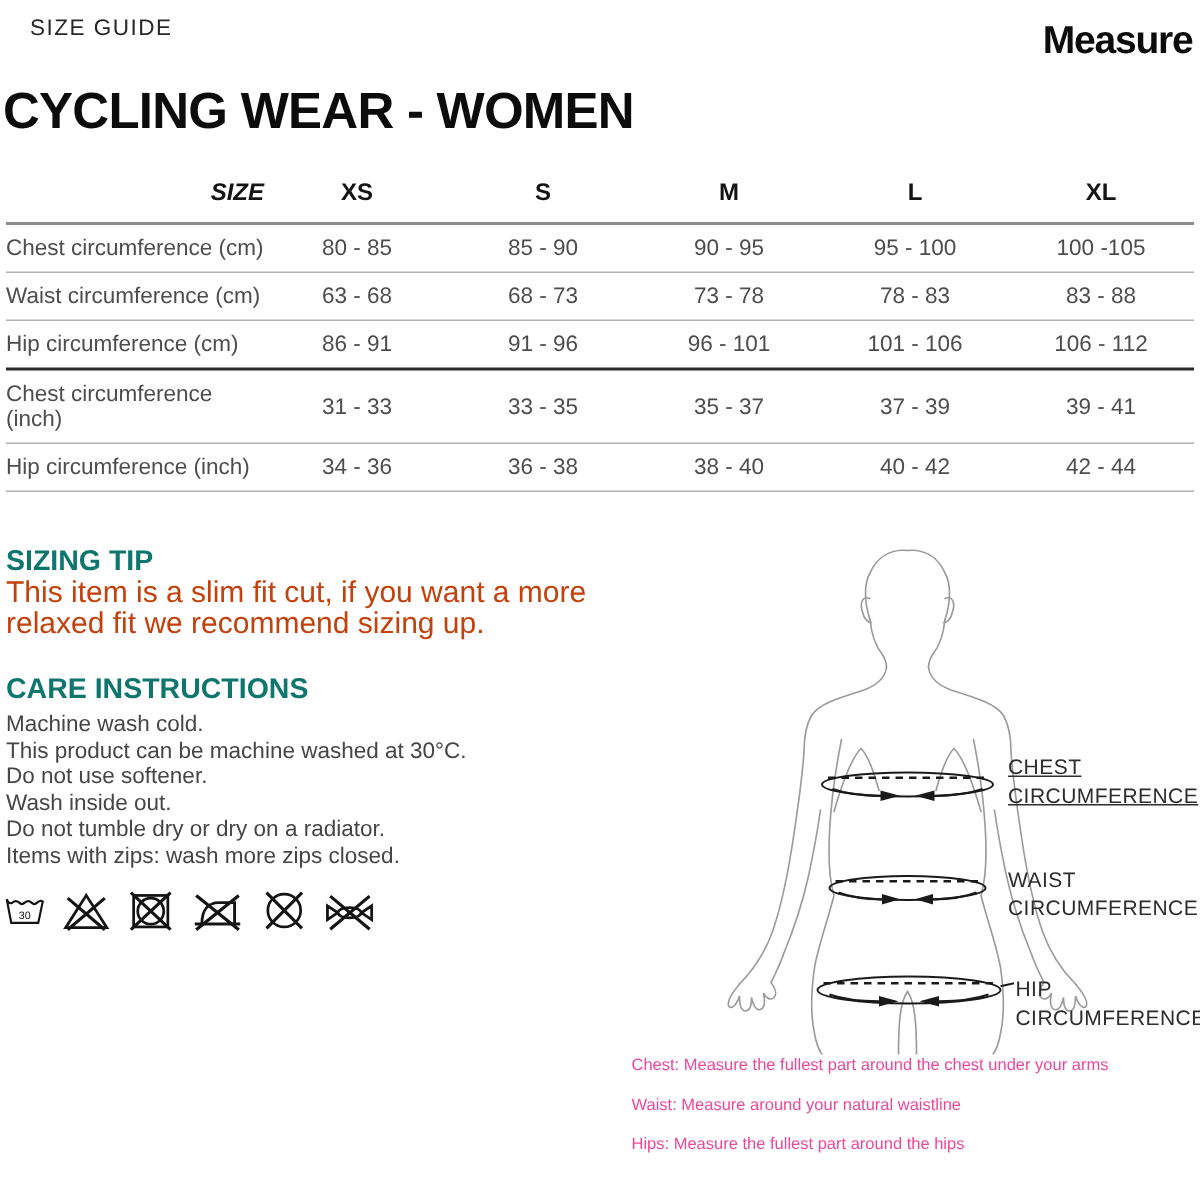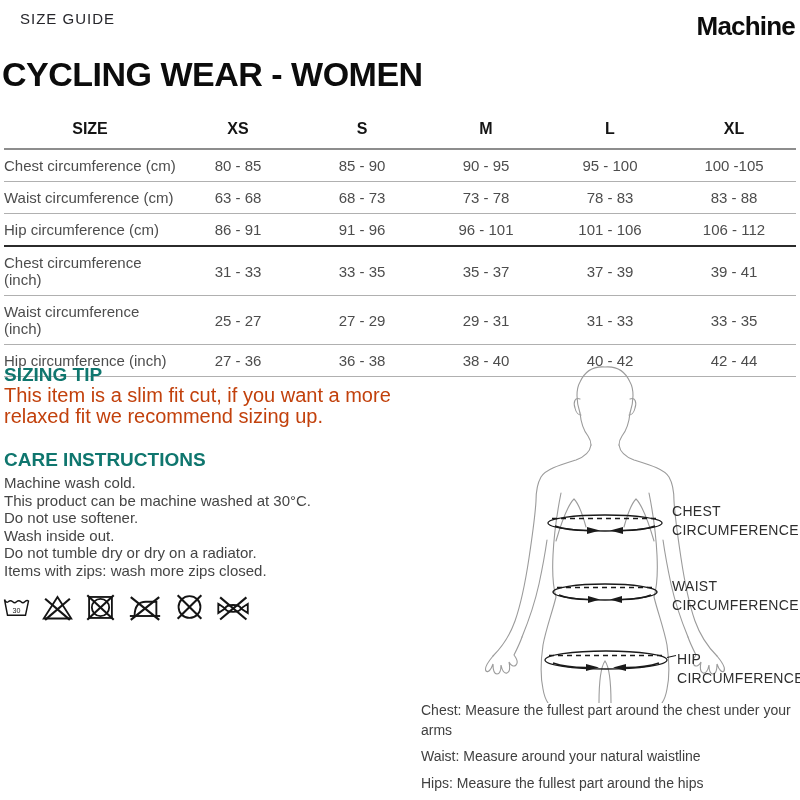--- a/index.html
+++ b/index.html
@@ -11,56 +11,56 @@
              letter-spacing:1px; font-weight:400; }
   .brand   { position:absolute; right:5px; top:11px; font-size:26px; font-weight:800;
              color:#0c0c0c; letter-spacing:-0.8px; }
   h1.title { position:absolute; left:2px; top:55px; font-size:34px; font-weight:800;
              color:#0c0c0c; letter-spacing:-0.5px; }
 
   table.size-table { position:absolute; left:4px; top:116px; width:792px;
                      border-collapse:collapse; table-layout:fixed; }
   table.size-table th { font-size:16px; font-weight:700; color:#141414; text-align:center;
                         padding:4px 0 10px; }
-  table.size-table th.col-label { text-align:center; width:172px; }
+  table.size-table th.col-label { text-align:right; width:172px;font-style:italic; }
   table.size-table thead tr { border-bottom:2px solid #8d8d8d; }
   table.size-table tbody tr { border-bottom:1px solid #b0b0b0; }
   table.size-table tbody tr.cm-end { border-bottom:2.5px solid #2b2b2b; }
   table.size-table td { font-size:15px; color:#4d4d4d; text-align:center; padding:7px 0; }
   table.size-table td.row-label { text-align:left; }
 
   h2.sec { position:absolute; left:4px; font-size:19px; font-weight:800; color:#0f766e; }
   #sizing-tip-heading { top:364px; }
   #care-heading { top:449px;text-align:right; }
   .tip-text { position:absolute; left:4px; top:385px; width:400px; font-size:20px;
               line-height:21px; color:#c2410c; }
   .care-lines { position:absolute; left:4px; top:474px; font-size:15px; line-height:17.5px;
                 color:#454545; }
   .care-icons { position:absolute; left:3px; top:591px; display:flex; gap:11px;
                 align-items:flex-end; }
   .care-icons svg { display:block; }
 
   .diagram { position:absolute; left:440px; top:353px; width:360px; height:350px; }
   .m-label { position:absolute; font-size:14px; line-height:19px; color:#2d2d2d;
              letter-spacing:0.3px; white-space:nowrap; }
-  #label-chest { left:232px; top:149px; }
+  #label-chest { left:232px; top:149px;text-decoration:underline; }
   #label-waist { left:232px; top:224px; }
   #label-hip   { left:237px; top:297px; }
   .m-label span { display:block; }
 
   .notes { position:absolute; left:421px; top:701px; width:378px; }
-  .notes p { font-size:14px; line-height:19.5px; color:#404040; margin-bottom:7px; }
+  .notes p { font-size:11px; line-height:19.5px; color:#ec4899; margin-bottom:7px; }
 </style>
 </head>
 <body>
 
 <div class="page">
 
   <div class="eyebrow">SIZE GUIDE</div>
-  <div class="brand">Machine</div>
+  <div class="brand">Measure</div>
   <h1 class="title">CYCLING WEAR - WOMEN</h1>
 
   <table class="size-table">
     <thead>
       <tr>
         <th class="col-label">SIZE</th>
         <th>XS</th>
         <th>S</th>
         <th>M</th>
         <th>L</th>
@@ -94,30 +94,22 @@
       </tr>
       <tr>
         <td class="row-label">Chest circumference (inch)</td>
         <td>31 - 33</td>
         <td>33 - 35</td>
         <td>35 - 37</td>
         <td>37 - 39</td>
         <td>39 - 41</td>
       </tr>
       <tr>
-        <td class="row-label">Waist circumference (inch)</td>
-        <td>25 - 27</td>
-        <td>27 - 29</td>
-        <td>29 - 31</td>
-        <td>31 - 33</td>
-        <td>33 - 35</td>
-      </tr>
-      <tr>
         <td class="row-label">Hip circumference (inch)</td>
-        <td>27 - 36</td>
+        <td>34 - 36</td>
         <td>36 - 38</td>
         <td>38 - 40</td>
         <td>40 - 42</td>
         <td>42 - 44</td>
       </tr>
     </tbody>
   </table>
 
   <h2 class="sec" id="sizing-tip-heading">SIZING TIP</h2>
   <p class="tip-text">This item is a slim fit cut, if you want a more relaxed fit we recommend sizing up.</p>

